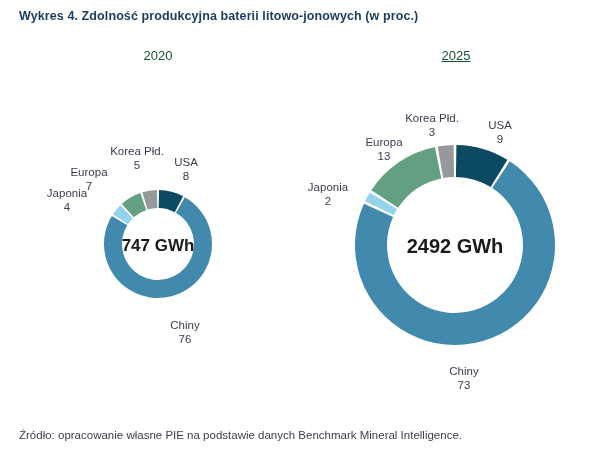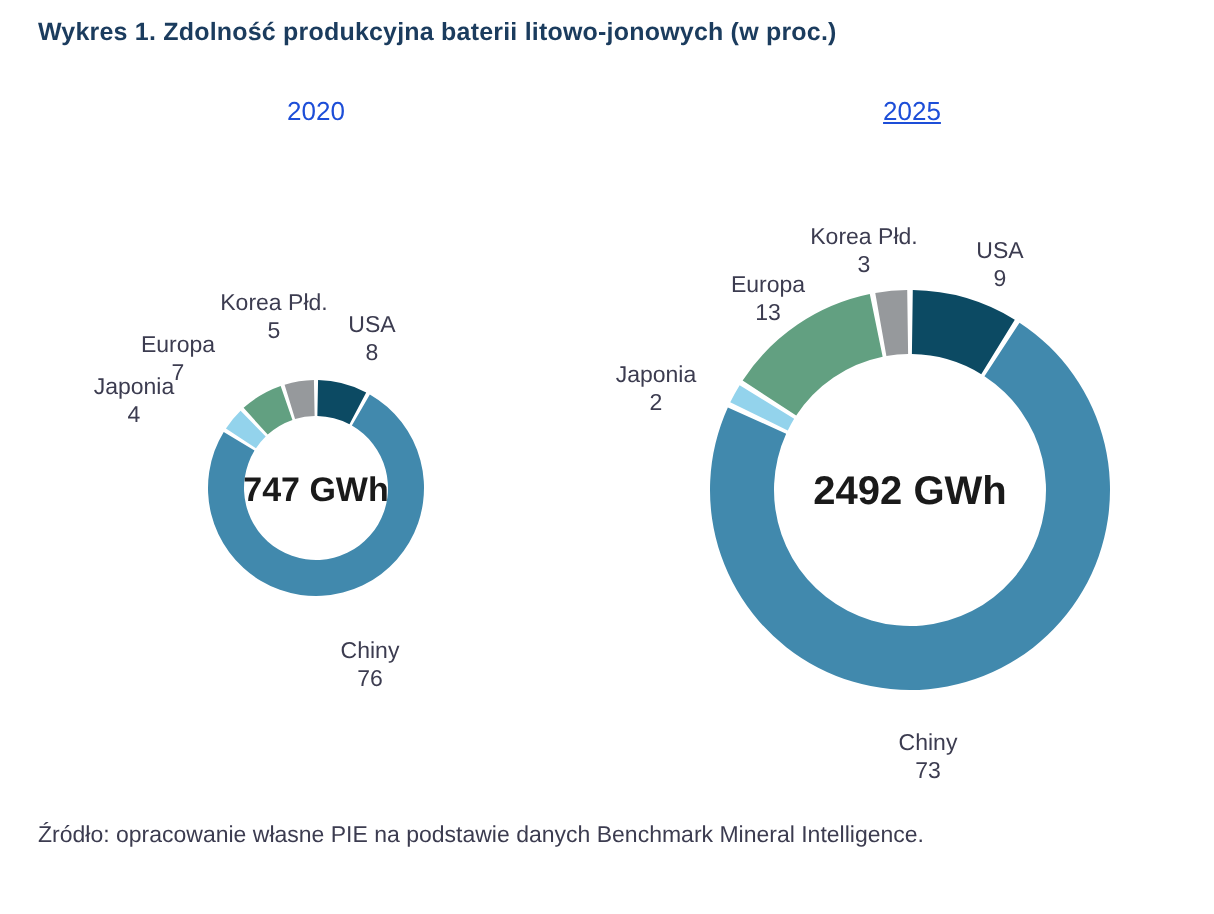--- a/index.html
+++ b/index.html
@@ -20,21 +20,21 @@
     top: 9px;
     font-size: 12.5px;
     font-weight: bold;
     color: #1b3c5e;
     letter-spacing: 0.1px;
     white-space: nowrap;
   }
   .year-label {
     position: absolute;
     font-size: 13px;
-    color: #1d4ed8;
+    color: #14532d;
     font-weight: normal;
     text-align: center;
     white-space: nowrap;
   }
   #year-2020 { left: 120px; top: 48px; width: 76px; }
   #year-2025 { left: 418px; top: 48px; width: 76px; text-decoration: underline; }
 
   .donut-wrap { position: absolute; }
   #donut-2020 { left: 40px; top: 126px; width: 236px; height: 236px; }
   #donut-2025 { left: 300px; top: 100px; width: 310px; height: 300px; }
@@ -52,30 +52,30 @@
     font-family: "Liberation Sans", "DejaVu Sans", sans-serif;
     fill: #3c3c50;
     text-anchor: middle;
   }
   .slice-label-name { font-size: 11.5px; }
   .slice-label-value { font-size: 11.5px; }
 
   .source-note {
     position: absolute;
     left: 19px;
-    top: 412px;
+    top: 429px;
     font-size: 11.5px;
     color: #3c3c50;
     white-space: nowrap;
   }
 </style>
 </head>
 <body>
 
-<div class="chart-title">Wykres 1. Zdolność produkcyjna baterii litowo-jonowych (w proc.)</div>
+<div class="chart-title">Wykres 4. Zdolność produkcyjna baterii litowo-jonowych (w proc.)</div>
 
 <div class="year-label" id="year-2020">2020</div>
 
 <div class="year-label" id="year-2025">2025</div>
 
 <div class="donut-wrap" id="donut-2020">
     <svg class="donut-svg" width="236" height="236" viewBox="0 0 236 236">
       <path d="M 119.03666188958324 64.00995154543122 A 54 54 0 0 1 143.10147046912948 70.18874420926154 L 134.73431364608632 86.12582947284103 A 36 36 0 0 0 118.69110792638882 82.0066343636208 Z" fill="#0c4a63"></path>
       <path d="M 144.91833794670686 71.18757555747746 A 54 54 0 1 1 71.8592231728284 89.94596795850651 L 87.23948211521892 99.29731197233767 A 36 36 0 1 0 135.94555863113789 86.7917170383183 Z" fill="#4189ad"></path>
       <path d="M 72.97016560837294 88.19540279314882 A 54 54 0 0 1 80.28557458672569 79.35259237999827 L 92.85704972448379 92.23506158666551 A 36 36 0 0 0 87.98011040558197 98.13026852876588 Z" fill="#93d3ec"></path>

